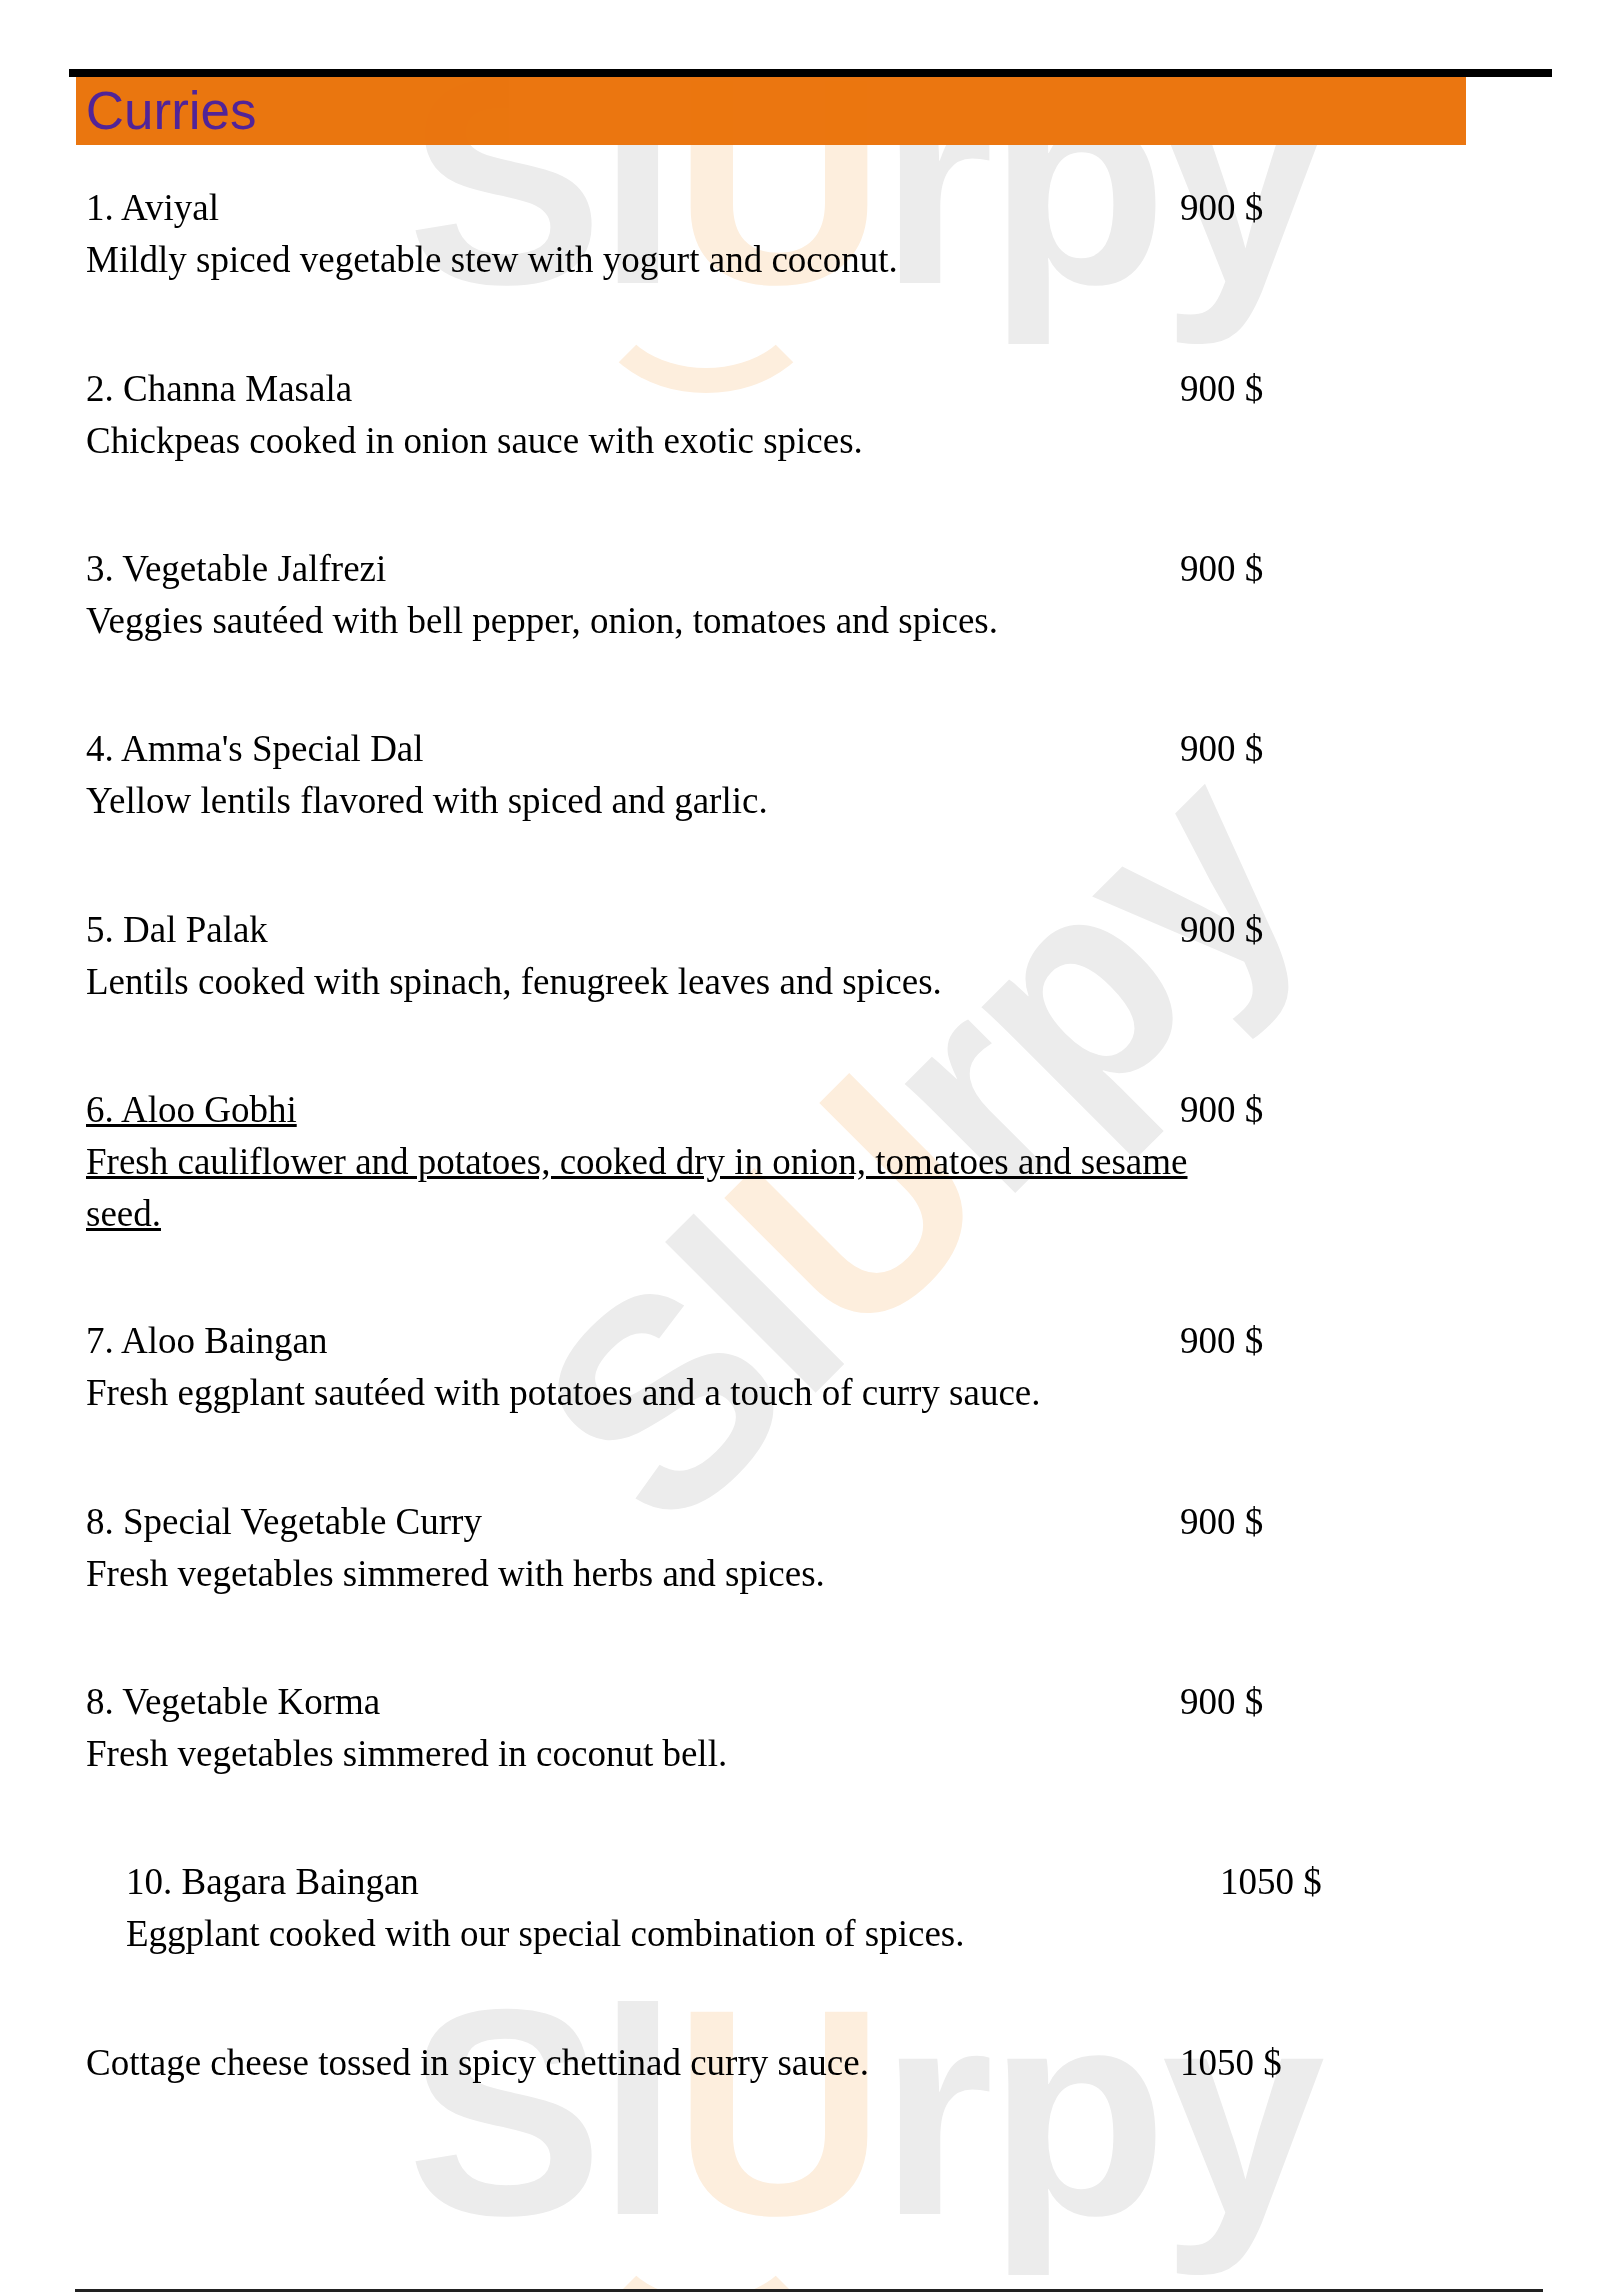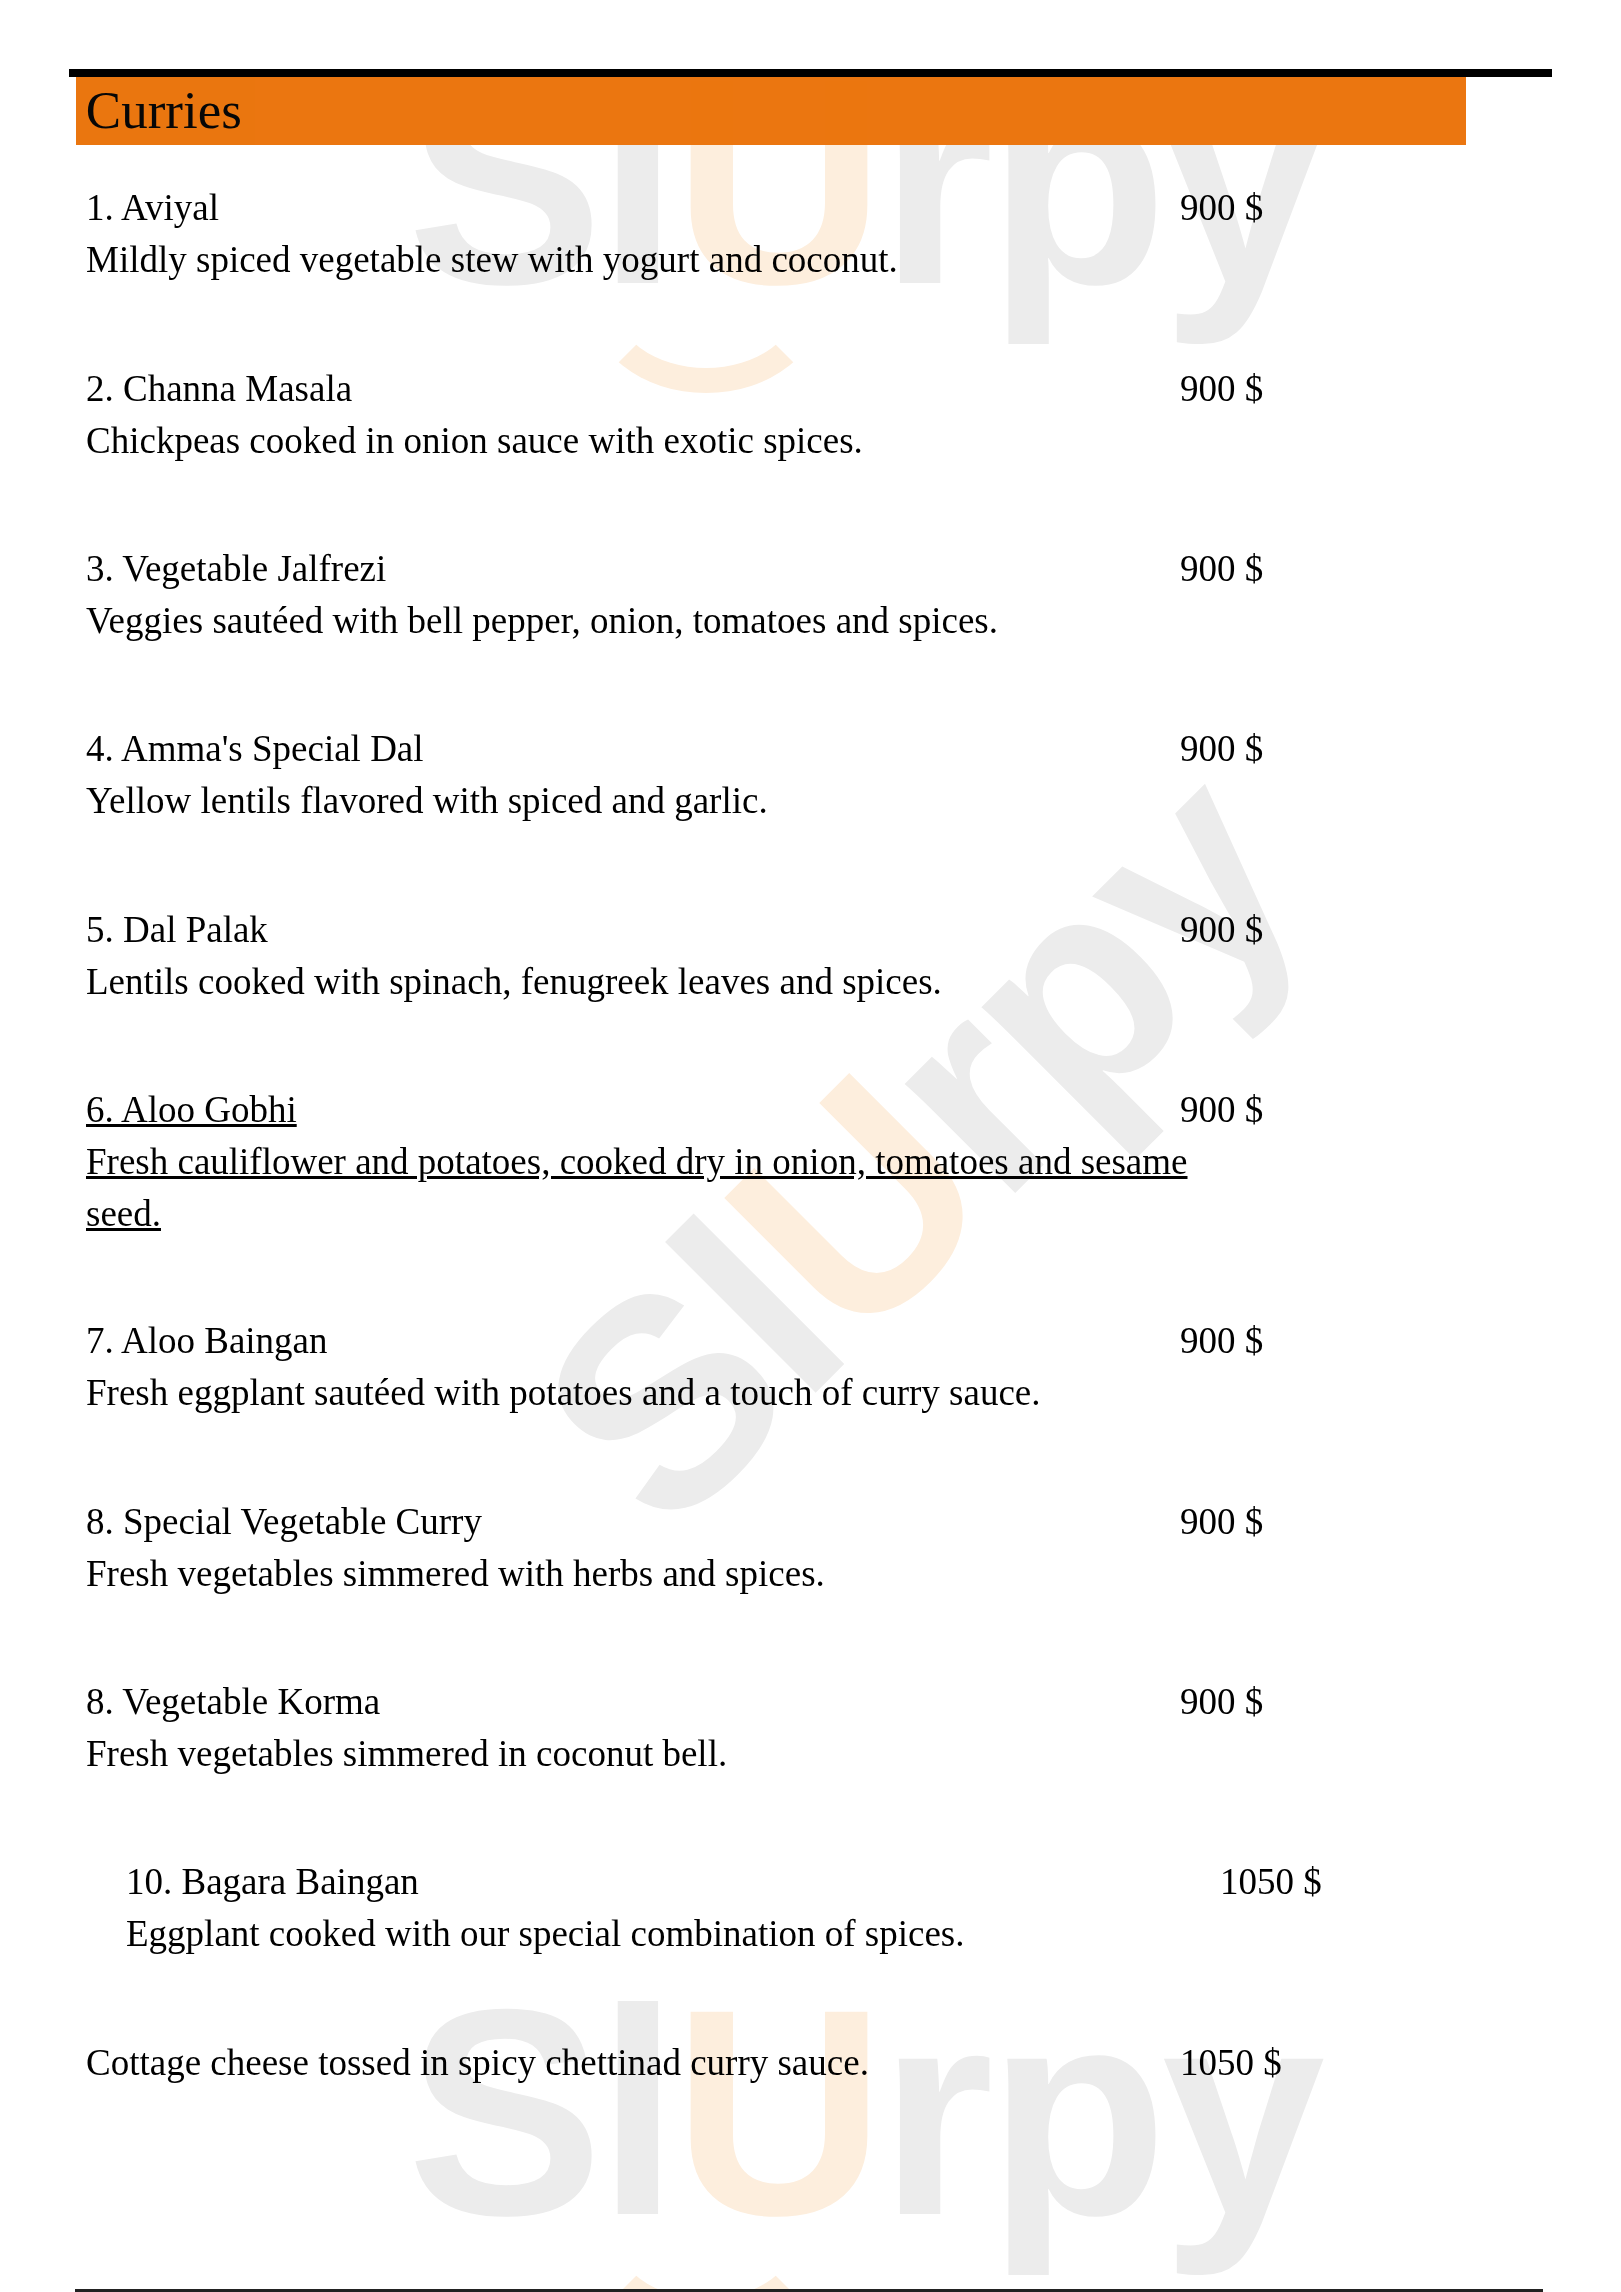--- a/index.html
+++ b/index.html
@@ -8,22 +8,22 @@
     .wm { position: absolute; font-family: "Liberation Sans", "DejaVu Sans", sans-serif;
           font-weight: bold; font-size: 294px; line-height: 1; letter-spacing: -5.9px;
           color: #ececec; white-space: nowrap; pointer-events: none; z-index: 0; }
     .wm .u { color: #fdeedd; }
     .wm-smile { position: absolute; border: 25.5px solid #fdeedd; border-top-color: transparent;
                 border-left-color: transparent; border-right-color: transparent;
                 border-radius: 50%; pointer-events: none; z-index: 0; }
     .top-rule { position: absolute; left: 69px; top: 69px; width: 1483px; height: 7.8px; background: #000; z-index: 2; }
     .header-bar { position: absolute; left: 76px; top: 76px; width: 1390px; height: 69px;
                   background: #ea7208; z-index: 1; opacity: 0.97; }
-    .header-title { position: absolute; left: 9.8px; top: 4.9px; color: #000000;
-                    font-family: Liberation Serif, serif;
+    .header-title { position: absolute; left: 9.8px; top: 4.9px; color: #4c1d95;
+                    font-family: Liberation Sans, sans-serif;
                     font-size: 53px; line-height: 59px; text-align: right; }
     .item { position: absolute; left: 86px; width: 1304px; z-index: 2; }
     .item-name { font-size: 37px; line-height: 52px; white-space: nowrap; }
     .item-desc { font-size: 37px; line-height: 52px; width: 1117px; }
     .item-price { position: absolute; right: 14px; top: 0; width: 196px; text-align: left;
                   font-size: 37px; line-height: 52px; }
     .bottom-rule { position: absolute; left: 75px; top: 2289px; width: 1468px; height: 2.9px; background: #222; z-index: 2; }
   </style>
 </head>
 <body>

